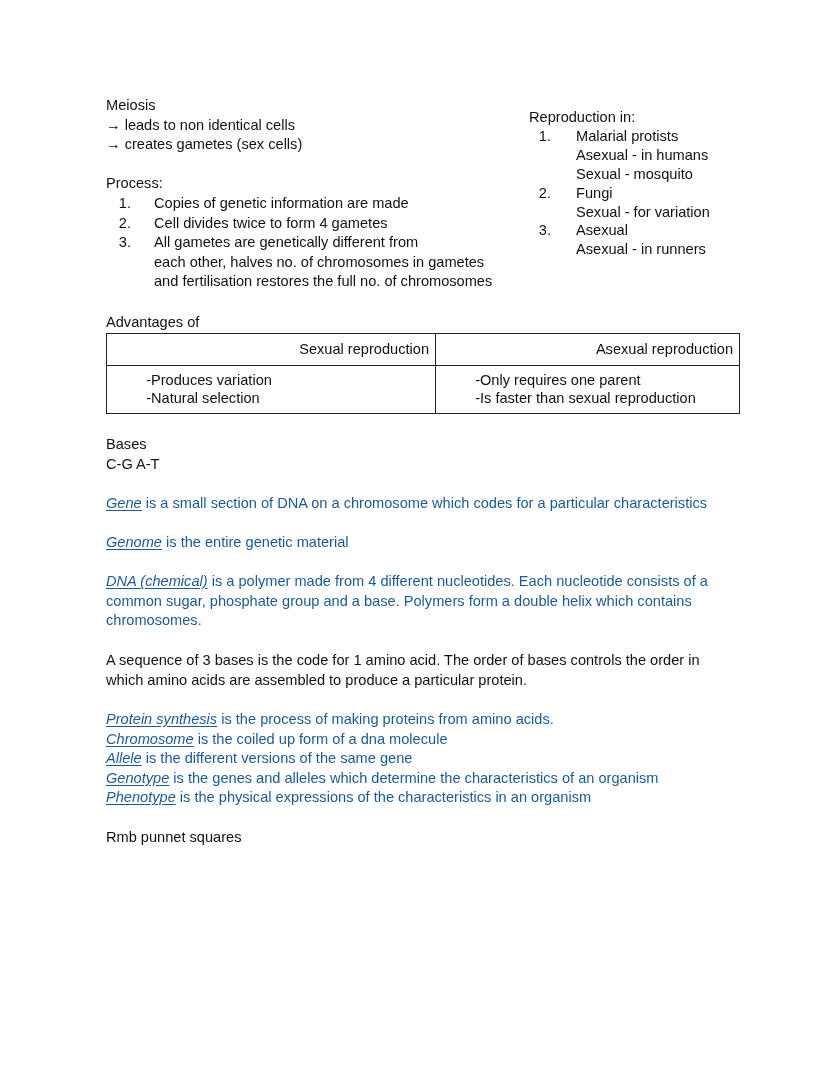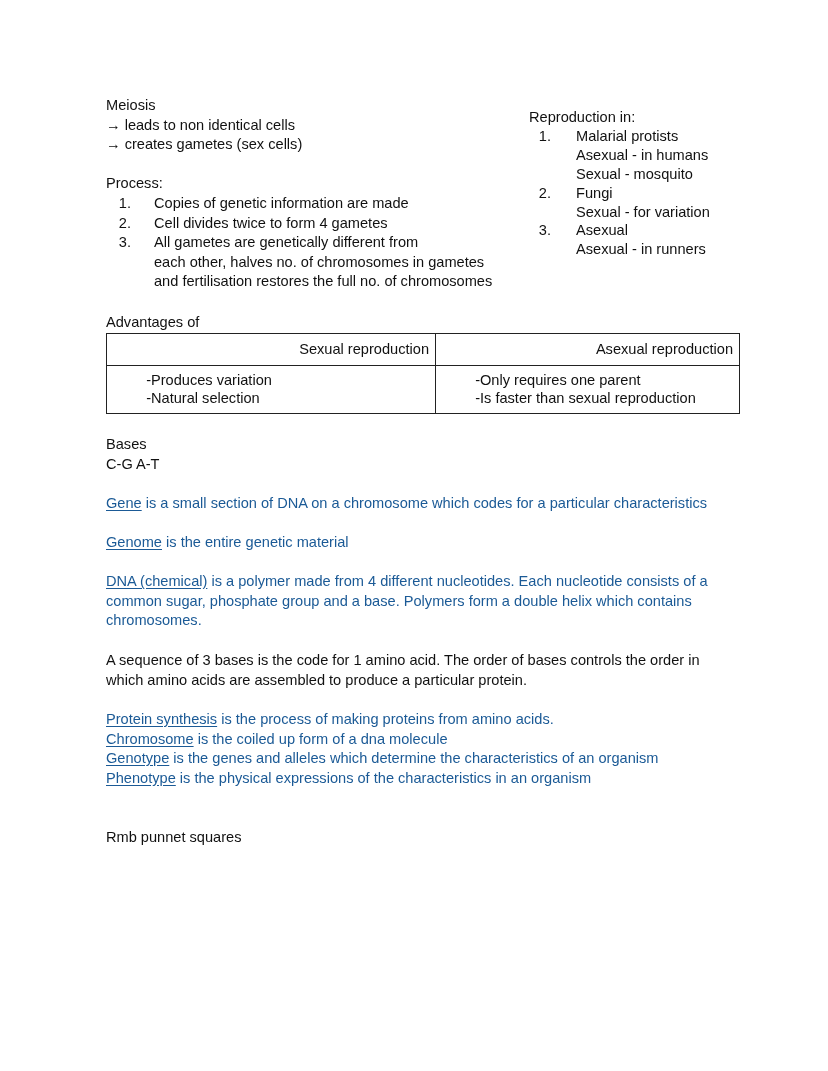--- a/index.html
+++ b/index.html
@@ -88,20 +88,21 @@
       flex: none;
     }
 
     .body-block { left: 98px; }
     .blue { color: #1b5a96; }
     .blue .term {
       text-decoration: underline;
       text-underline-offset: 2px;
       color: #1b5a96;
       cursor: pointer;
+      font-style: italic;
     }
     .para {
       line-height: 19.6px;
       width: 630px;
     }
   </style>
 </head>
 <body>
 
 <div class="page">
@@ -203,20 +204,23 @@
   <div class="abs body-block para" style="top:651px; width:625px; white-space:normal">A sequence of 3 bases is the code for 1 amino acid. The order of bases controls the order in which amino acids are assembled to produce a particular protein.</div>
 
   <div class="abs body-block blue" style="top:710px">
     <div class="line">
       <span class="term">Protein synthesis</span><span> is the process of making proteins from amino acids.</span>
     </div>
     <div class="line">
       <span class="term">Chromosome</span><span> is the coiled up form of a dna molecule</span>
     </div>
     <div class="line">
+      <span class="term">Allele</span><span> is the different versions of the same gene</span>
+    </div>
+    <div class="line">
       <span class="term">Genotype</span><span> is the genes and alleles which determine the characteristics of an organism</span>
     </div>
     <div class="line">
       <span class="term">Phenotype</span><span> is the physical expressions of the characteristics in an organism</span>
     </div>
   </div>
 
   <div class="abs body-block line" style="top:828px">Rmb punnet squares</div>
 
 </div>

